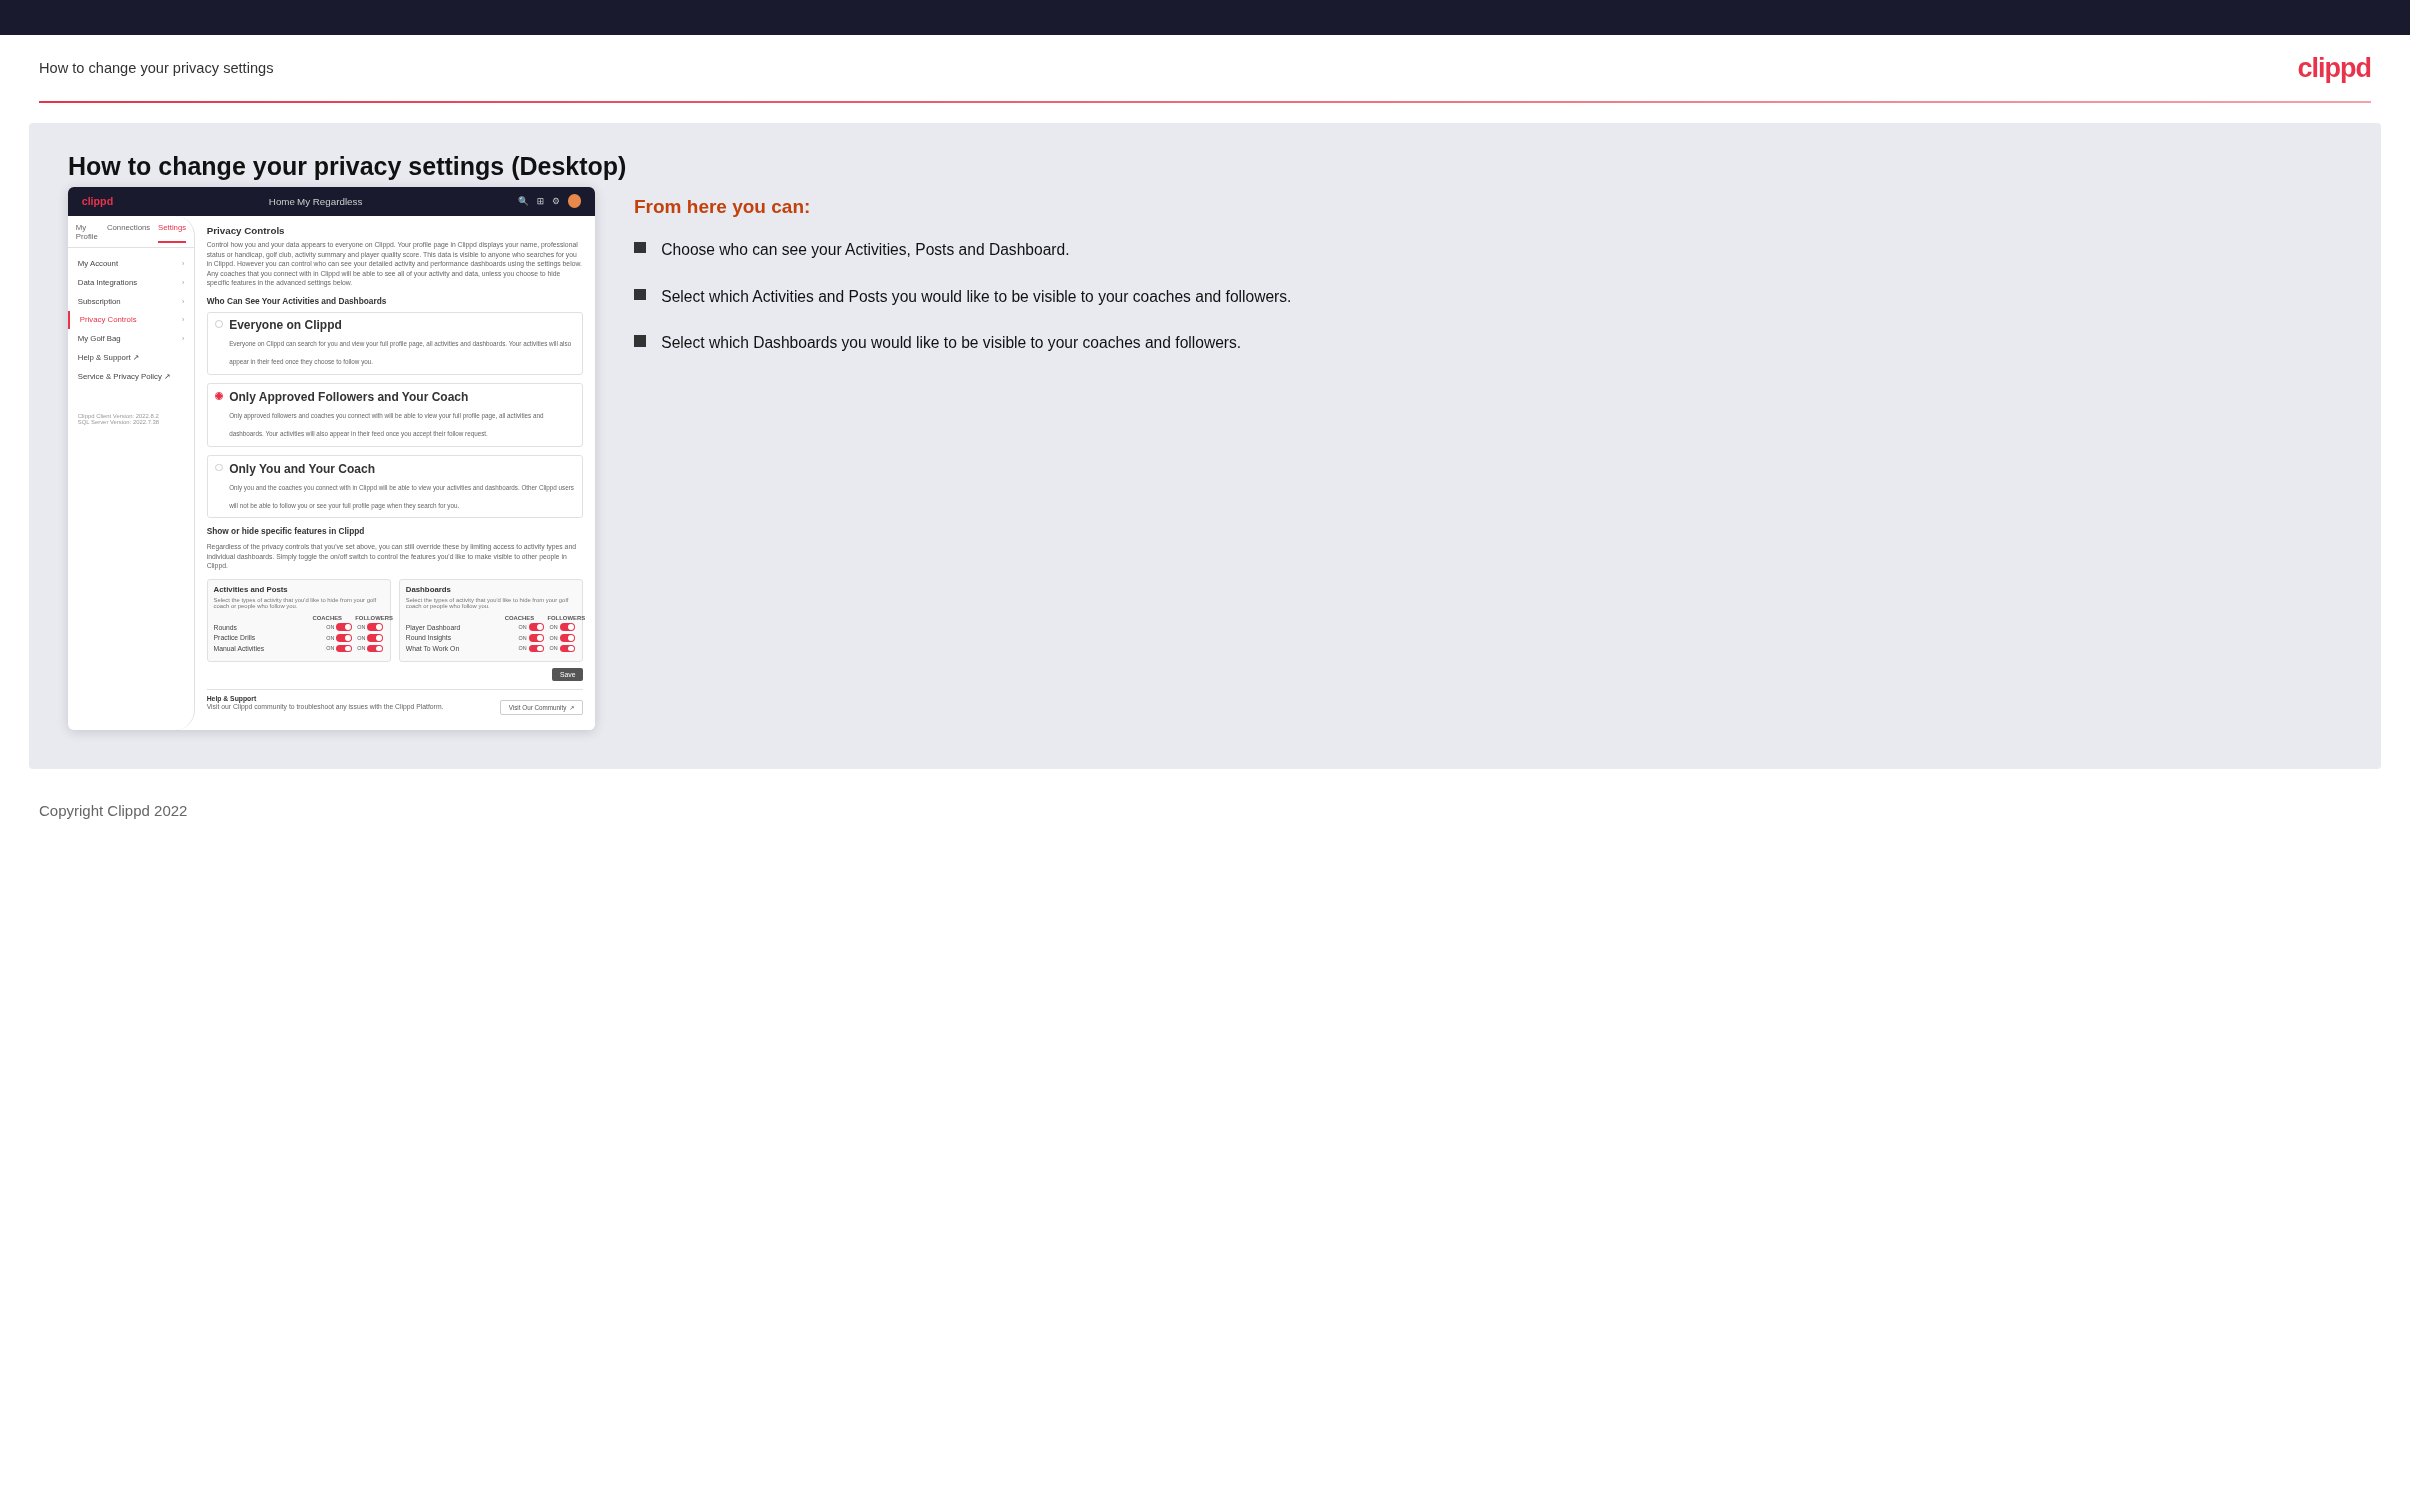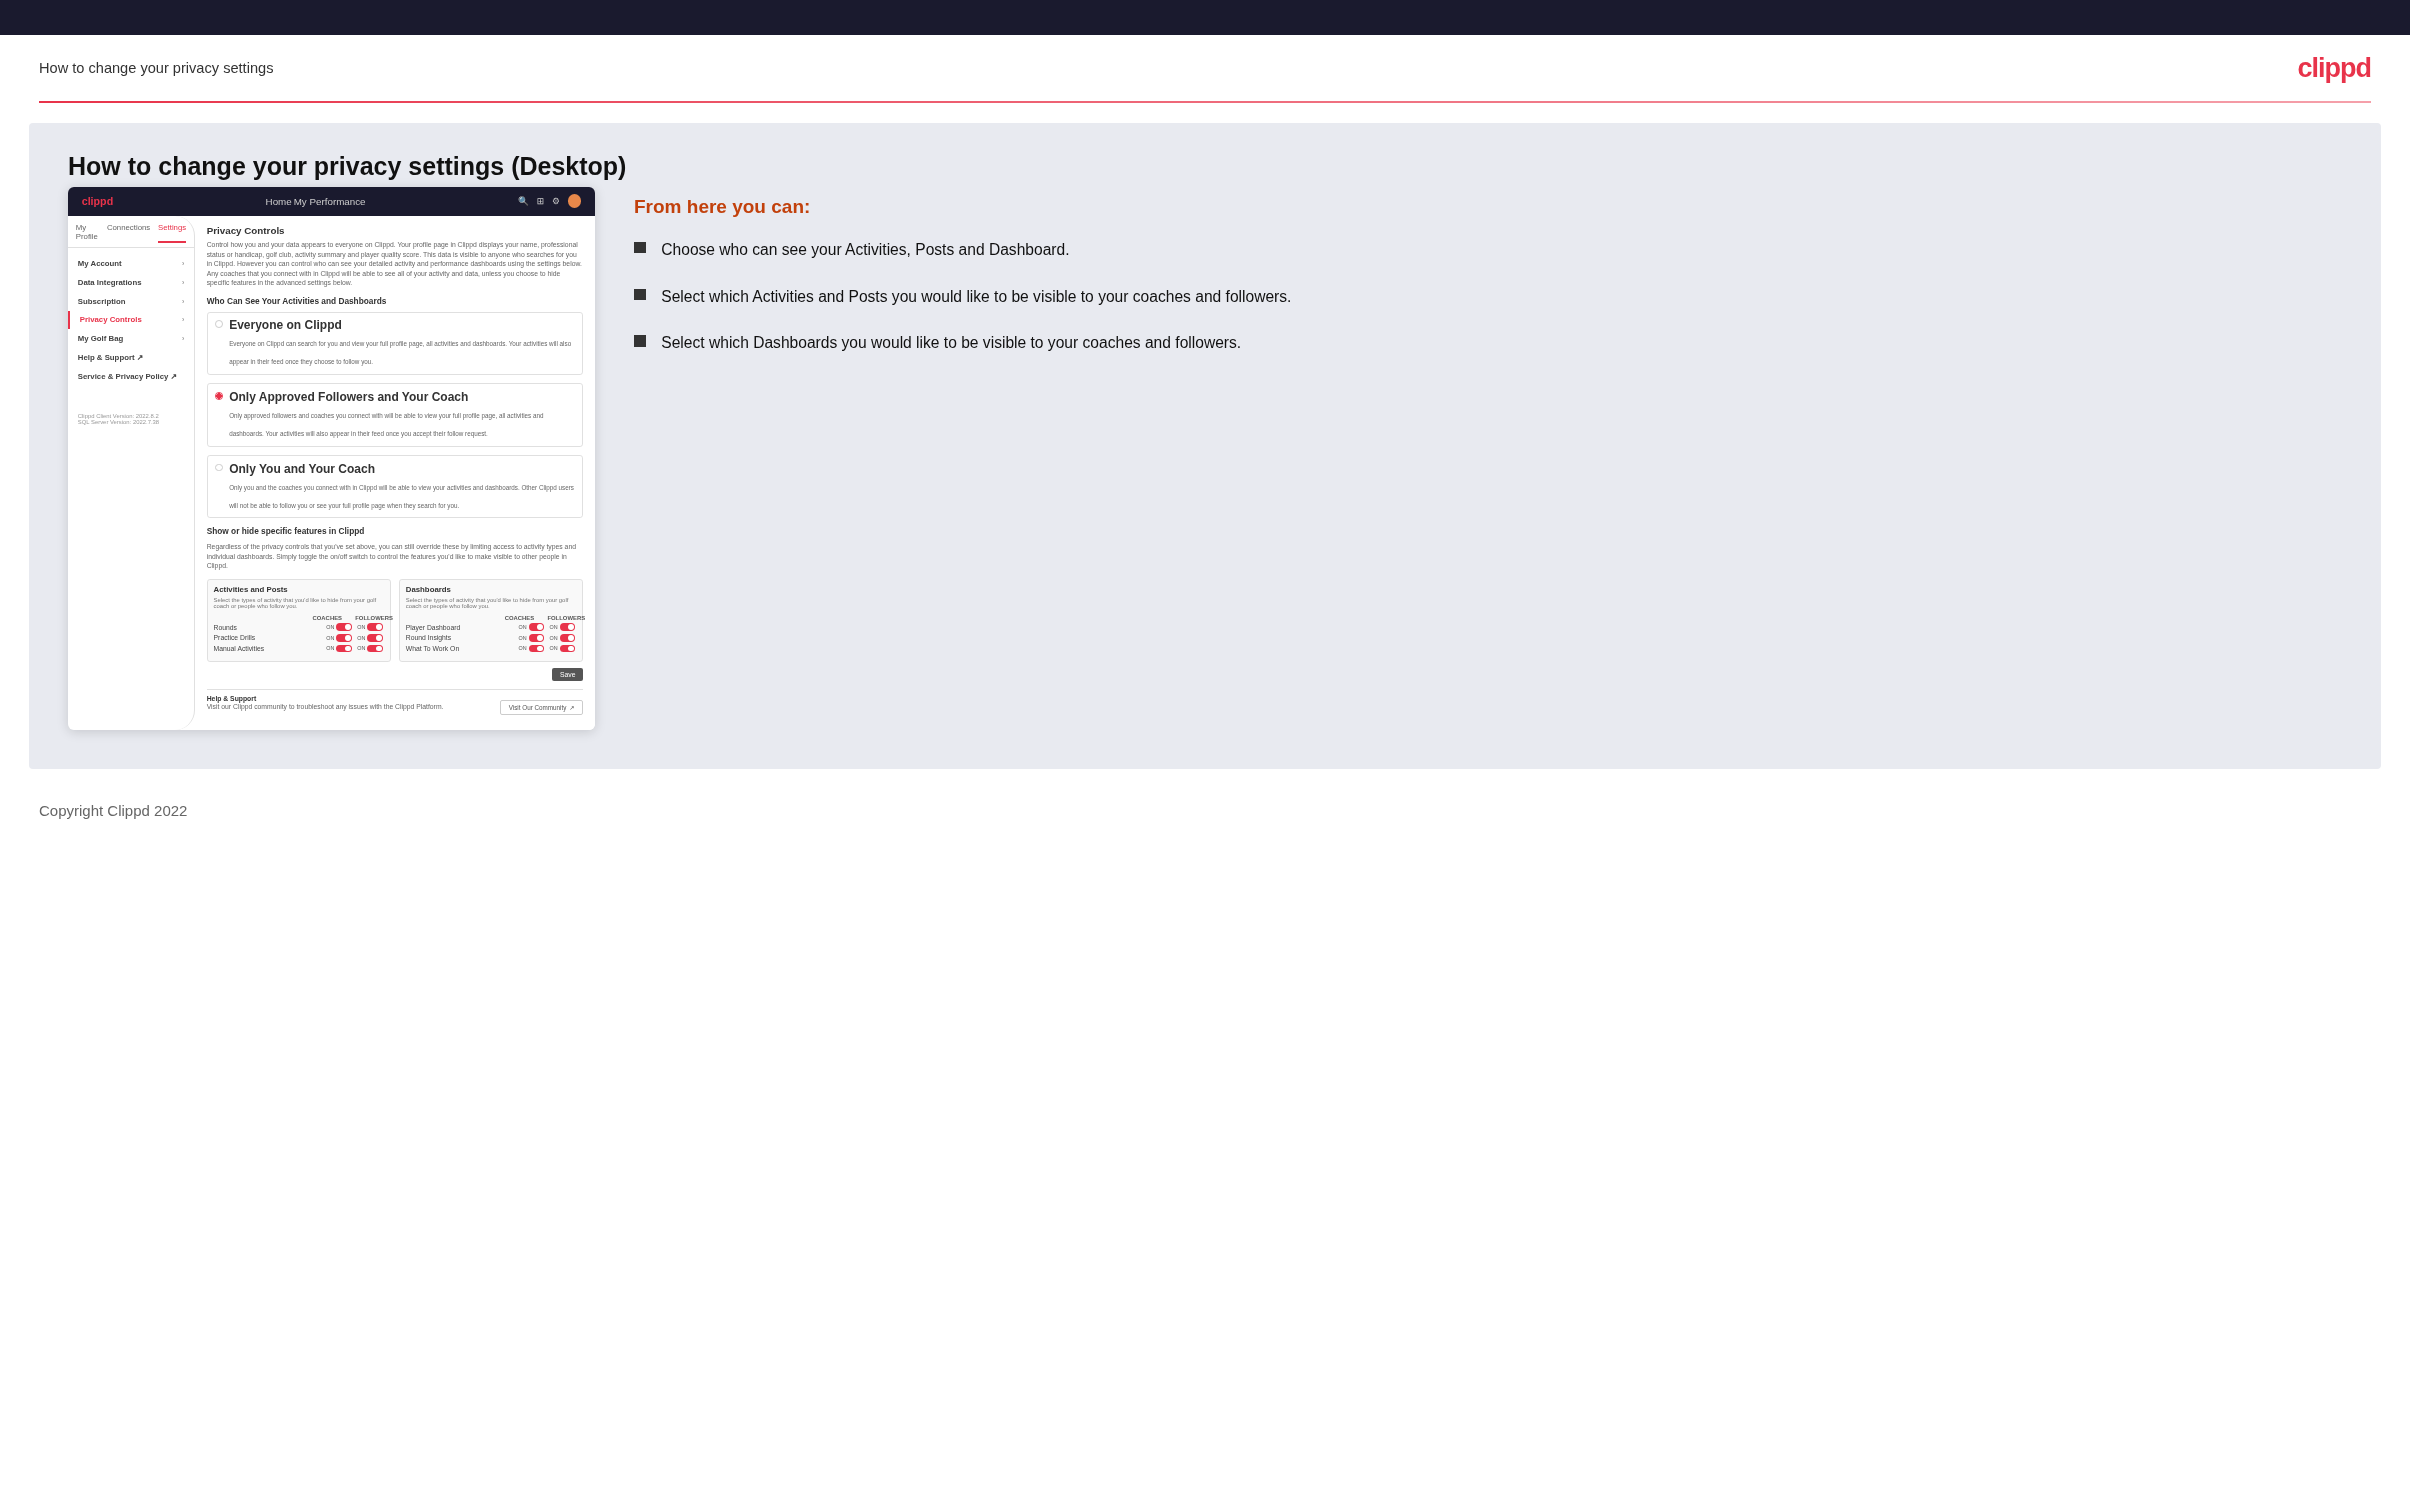--- a/index.html
+++ b/index.html
@@ -142,21 +142,20 @@
     }
 
     .sidebar-item {
       display: flex;
       justify-content: space-between;
       align-items: center;
       padding: 4.9px 9.8px;
       font-size: 7.8px;
       color: #444;
       cursor: pointer;
-      font-weight: bold;
     }
 
     .sidebar-item.active {
       color: #e8334a;
       border-left: 2px solid #e8334a;
     }
 
     .sidebar-item .chevron {
       color: #999;
       font-size: 6.8px;
@@ -436,21 +435,21 @@
   <div class="page-heading">How to change your privacy settings (Desktop)</div>
 
   <div class="two-col">
 
     <div class="screenshot-container">
 
       <div class="app-topbar">
         <span class="app-logo">clippd</span>
         <div class="app-nav">
           <span>Home</span>
-          <span>My Performance</span>
+          <span>My Regardless</span>
         </div>
         <div class="app-icons">
           <span style="color:#ccc;font-size:8.8px;">🔍</span>
           <span style="color:#ccc;font-size:8.8px;">⊞</span>
           <span style="color:#ccc;font-size:8.8px;">⚙</span>
           <div class="app-icon-circle"></div>
         </div>
       </div>
 
       <div class="app-body">

